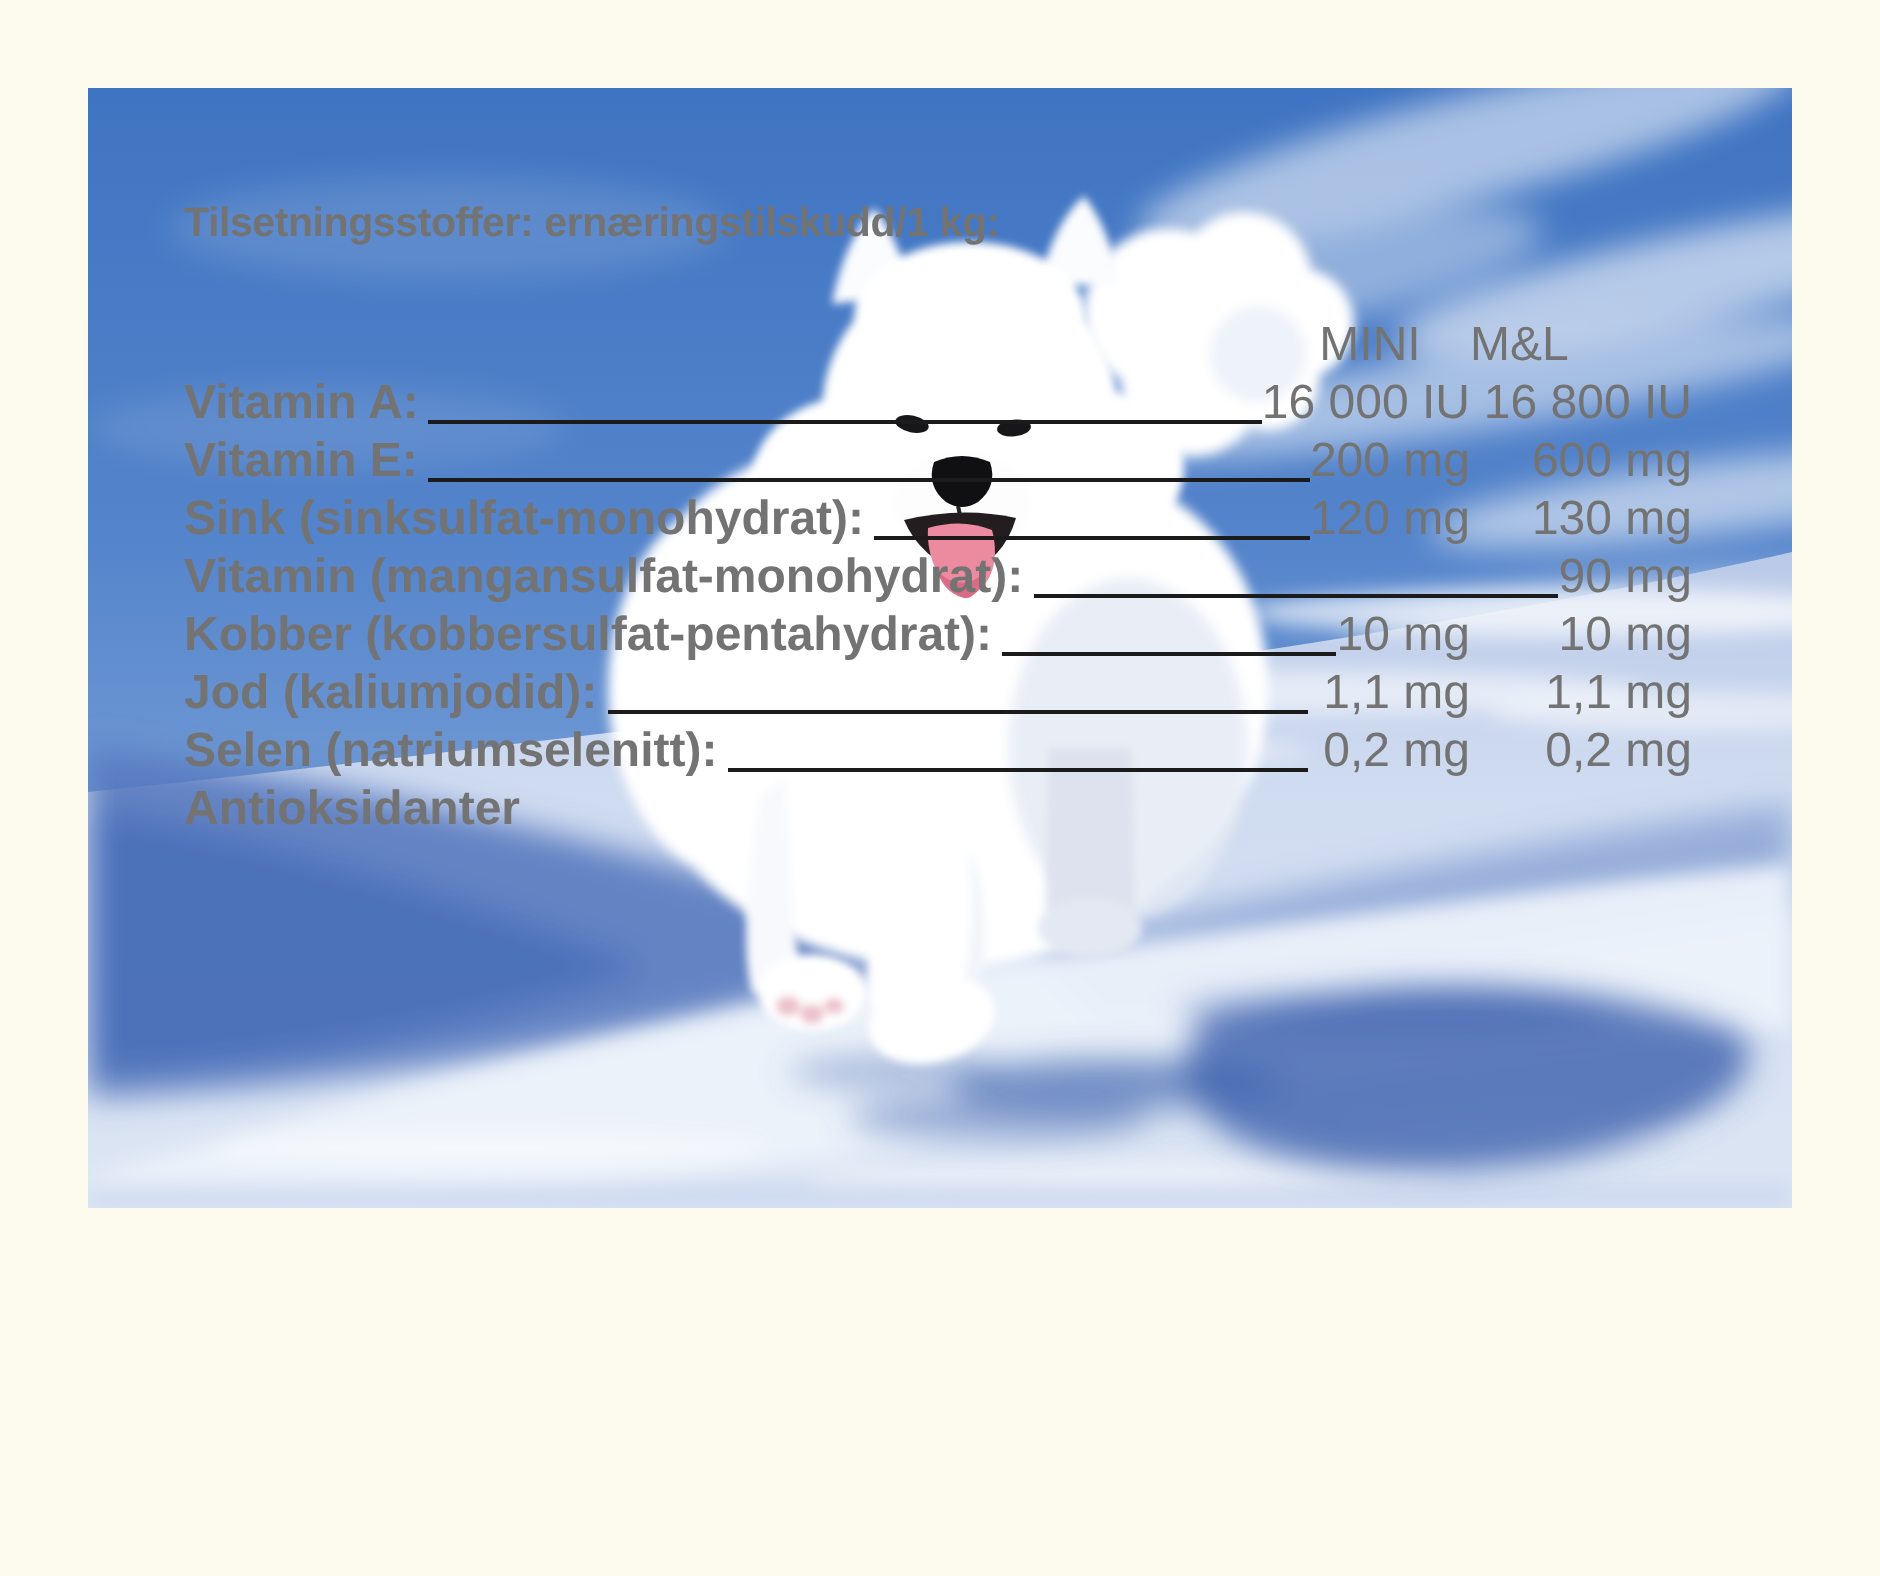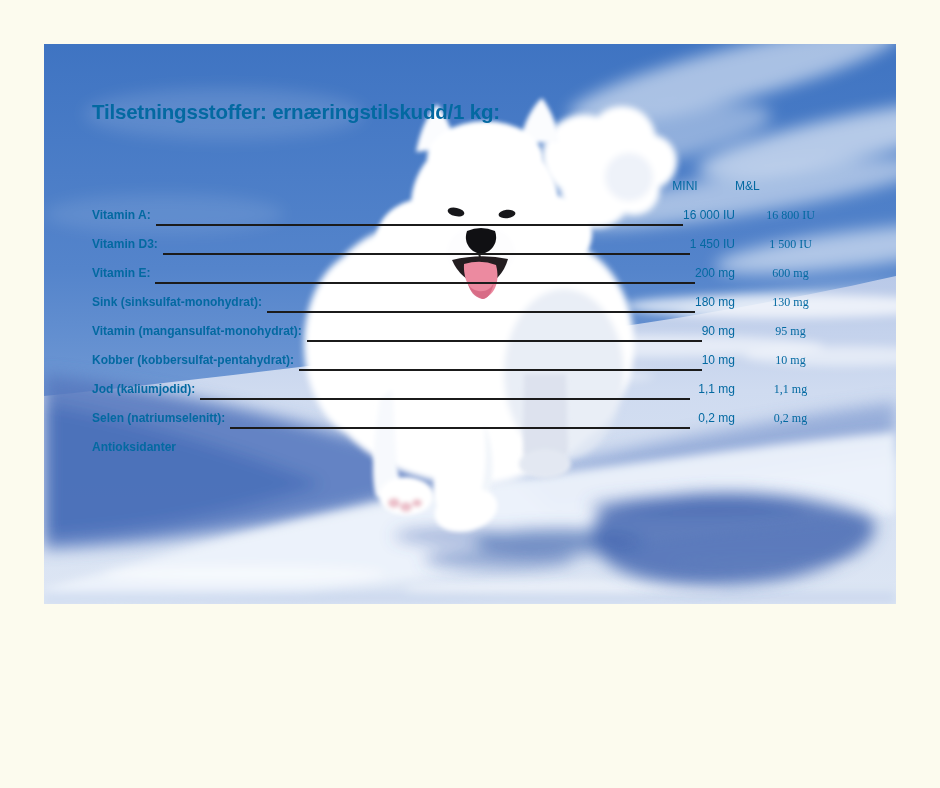--- a/index.html
+++ b/index.html
@@ -12,42 +12,42 @@
   }
   .photo-card {
     position:absolute; left:44px; top:44px;
     width:852px; height:560px;
     overflow:hidden;
   }
   .scene { position:absolute; left:0; top:0; width:852px; height:560px; display:block; }
   .overlay {
     position:absolute; inset:0;
     padding:56px 50px 0 48px;
-    color:#0369a1;
+    color:#737373;
     box-sizing:border-box;
   }
   .title {
     margin:0;
     font-size:20.5px;
     font-weight:700;
     letter-spacing:-0.2px;
     white-space:nowrap;
   }
-  .tbl { margin-top:48px; font-size:12px; }
+  .tbl { margin-top:34px; font-size:24px; }
   .row { display:flex; align-items:baseline; line-height:29px; }
   .lbl { white-space:nowrap;font-weight:bold; }
   .line {
     flex:1 1 auto; min-width:10px; height:0;
     border-bottom:2px solid #1B1B1B;
     align-self:flex-end;
     margin:0 0 4px 5px;
   }
   .v-mini { white-space:nowrap;text-align:right; }
   .v-mini.gap { margin-left:8px; }
-  .v-ml { flex:0 0 111px; width:111px; text-align:center; white-space:nowrap;font-family:Liberation Serif, serif; }
+  .v-ml { flex:0 0 111px; width:111px; text-align:right; white-space:nowrap; }
   .row.header .spacer { flex:1 1 auto; }
   .h-mini { flex:0 0 100px; text-align:center; }
   .h-ml { flex:0 0 111px; text-align:left; padding-right:16px; box-sizing:border-box; }
 </style>
 </head>
 <body>
 
 <div class="photo-card">
 
   <svg class="scene" viewBox="0 0 852 560" xmlns="http://www.w3.org/2000/svg">
@@ -191,46 +191,39 @@
         <span class="h-ml">M&amp;L</span>
       </div>
 
       <div class="row">
         <span class="lbl">Vitamin A:</span>
         <span class="line"></span>
         <span class="v-mini">16 000 IU</span>
         <span class="v-ml">16 800 IU</span>
       </div>
 
-      <div class="row">
-        <span class="lbl">Vitamin D3:</span>
-        <span class="line"></span>
-        <span class="v-mini">1 450 IU</span>
-        <span class="v-ml">1 500 IU</span>
-      </div>
 
       <div class="row">
         <span class="lbl">Vitamin E:</span>
         <span class="line"></span>
         <span class="v-mini">200 mg</span>
         <span class="v-ml">600 mg</span>
       </div>
 
       <div class="row">
         <span class="lbl">Sink (sinksulfat-monohydrat):</span>
         <span class="line"></span>
-        <span class="v-mini">180 mg</span>
+        <span class="v-mini">120 mg</span>
         <span class="v-ml">130 mg</span>
       </div>
 
       <div class="row">
         <span class="lbl">Vitamin (mangansulfat-monohydrat):</span>
         <span class="line"></span>
         <span class="v-mini">90 mg</span>
-        <span class="v-ml">95 mg</span>
       </div>
 
       <div class="row">
         <span class="lbl">Kobber (kobbersulfat-pentahydrat):</span>
         <span class="line"></span>
         <span class="v-mini">10 mg</span>
         <span class="v-ml">10 mg</span>
       </div>
 
       <div class="row">

